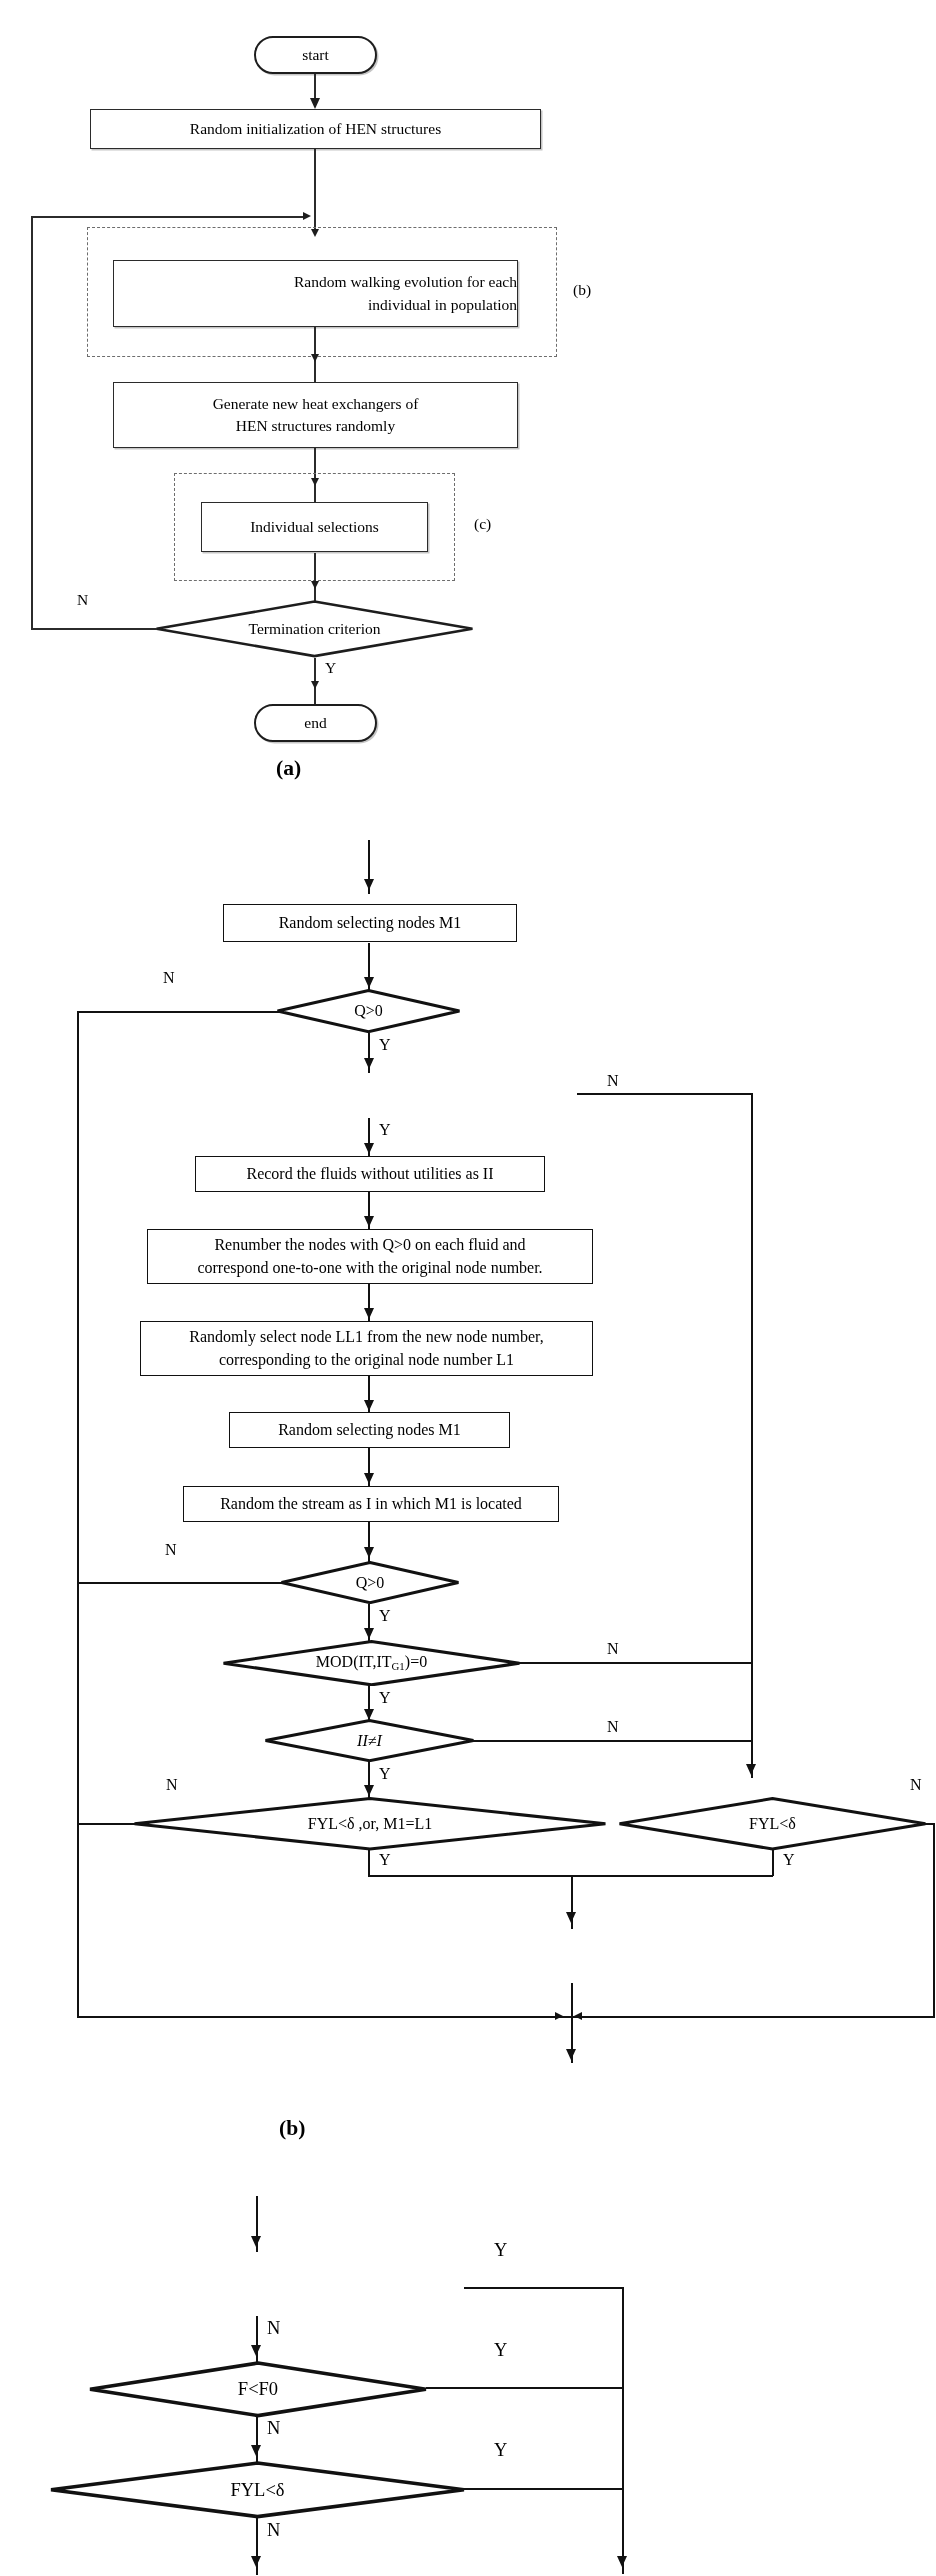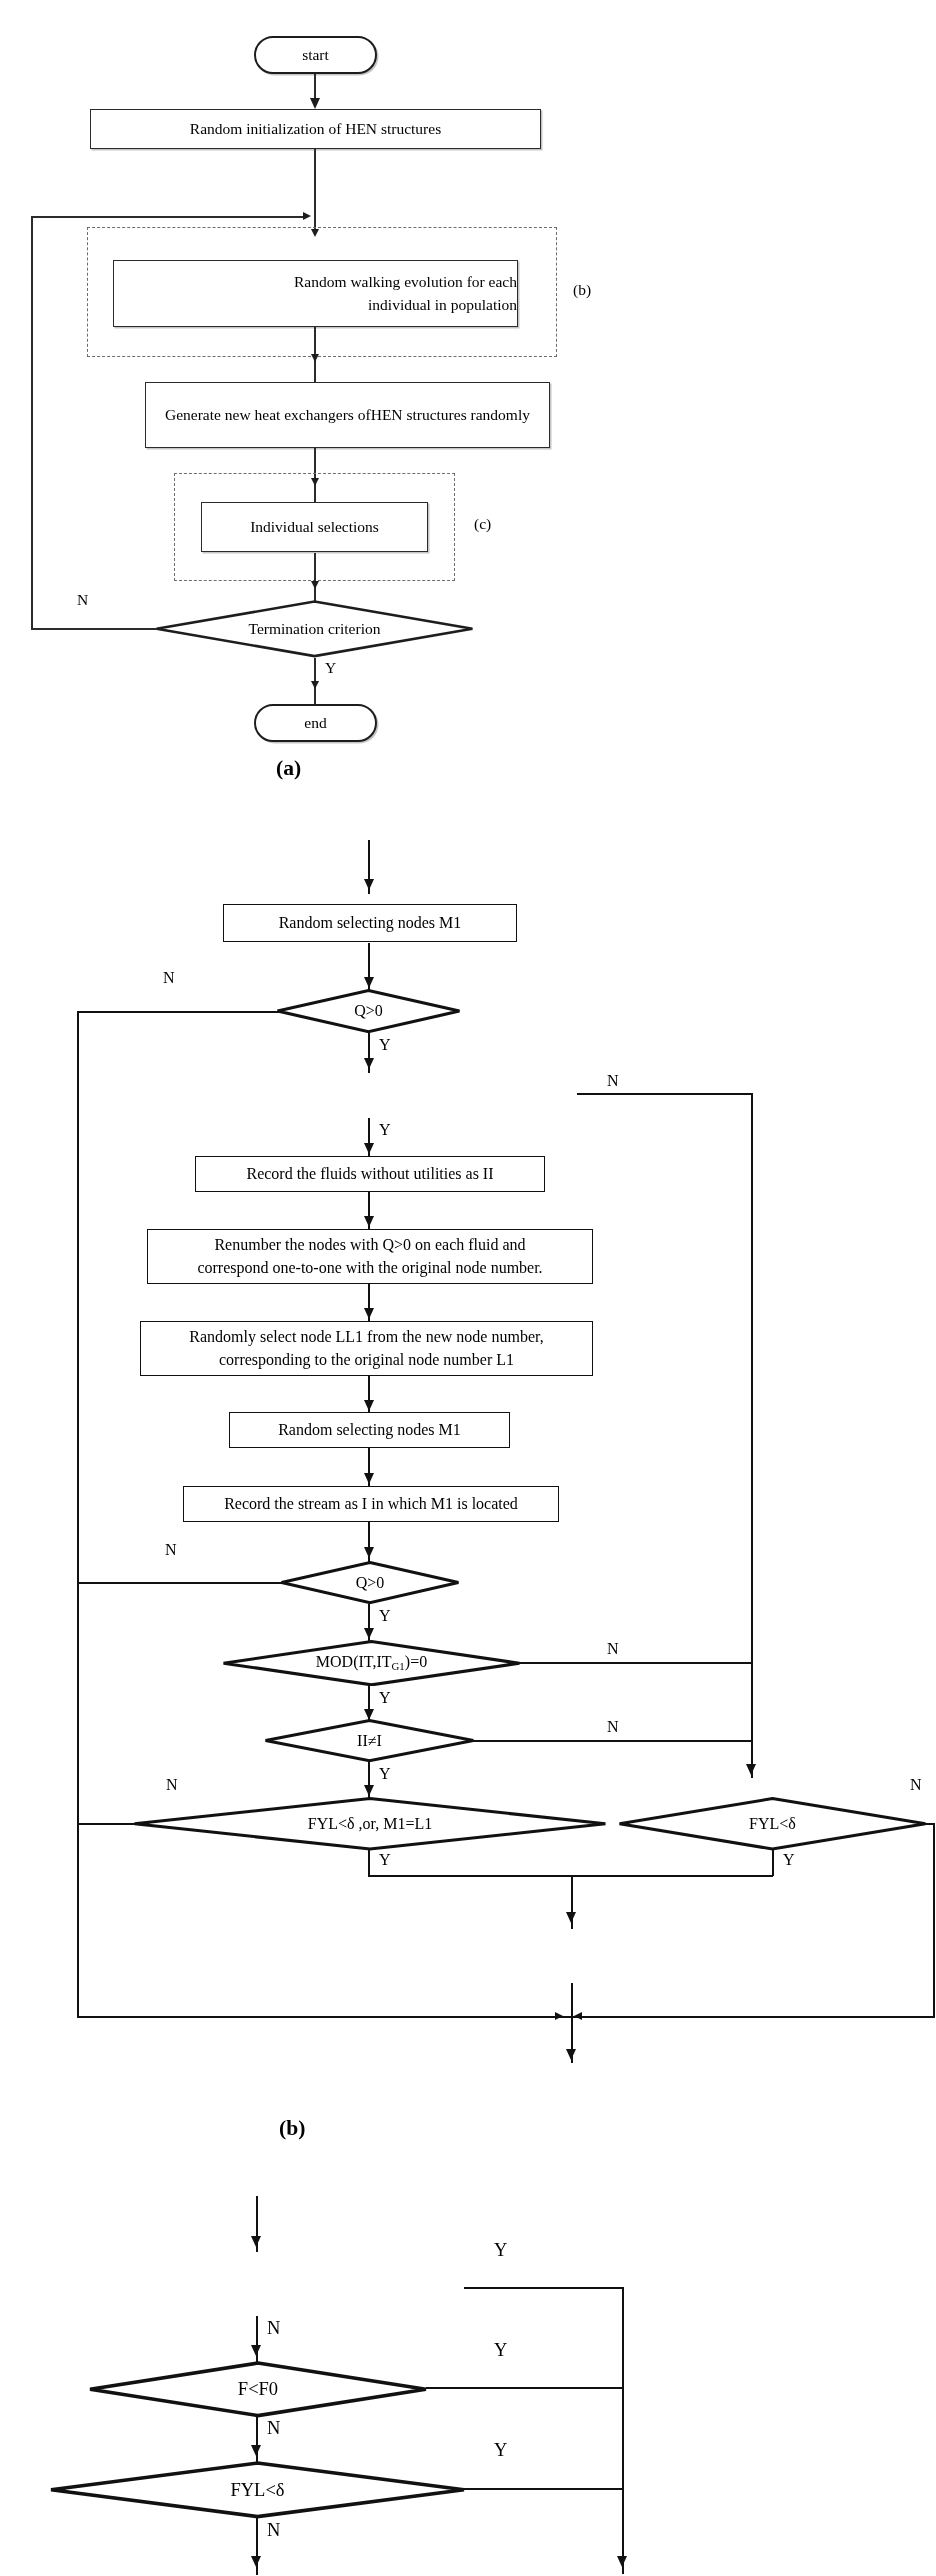--- a/index.html
+++ b/index.html
@@ -73,21 +73,21 @@
     <div class="arw-d sm" style="left:311px;top:229px;"></div>
 
     <div class="node rect" style="left:113px;top:260px;width:405px;height:67px;font-size:15.5px;flex-direction:column;line-height:1.45;align-items:flex-end;">
       <span>Random walking evolution for each</span>
       <span>individual in population</span>
     </div>
 
     <div class="vline" style="left:314px;top:327px;height:57px;"></div>
     <div class="arw-d sm" style="left:311px;top:354px;"></div>
 
-    <div class="node rect" style="left:113px;top:382px;width:405px;height:66px;font-size:15.5px;flex-direction:row;line-height:1.45;margin-left:32px;">
+    <div class="node rect" style="left:113px;top:382px;width:405px;height:66px;font-size:15.5px;flex-direction:column;line-height:1.45;">
       <span>Generate new heat exchangers of</span>
       <span>HEN structures randomly</span>
     </div>
 
     <div class="vline" style="left:314px;top:448px;height:62px;"></div>
 
     <div class="dashbox" style="left:174px;top:473px;width:281px;height:108px;"></div>
     <div class="lbl" style="left:474px;top:515px;font-size:15.5px;">
       <span>(c)</span>
     </div>
@@ -195,21 +195,21 @@
     <div class="vline" style="left:368px;top:1367px;height:40px;"></div>
     <div class="arw-d" style="left:364px;top:1392px;"></div>
 
     <div class="node rect" style="left:229px;top:1404px;width:281px;height:36px;font-size:16px;">
       <span>Random selecting nodes M1</span>
     </div>
     <div class="vline" style="left:368px;top:1440px;height:40px;"></div>
     <div class="arw-d" style="left:364px;top:1465px;"></div>
 
     <div class="node rect" style="left:183px;top:1478px;width:376px;height:36px;font-size:16px;">
-      <span>Record the stream as I in which M1 is located</span>
+      <span>Random the stream as I in which M1 is located</span>
     </div>
     <div class="vline" style="left:368px;top:1514px;height:42px;"></div>
     <div class="arw-d" style="left:364px;top:1539px;"></div>
 
     <div class="diamond" style="left:280px;top:1553px;width:180px;height:43px;">
       <svg class="dshape" viewBox="0 0 350 84" preserveAspectRatio="none">
         <polygon points="175,3 347,42 175,81 3,42" fill="#fff" stroke="#111" stroke-width="6"></polygon>
       </svg>
       <div class="dlabel" style="font-size:16px;">
         <span>Q&gt;0</span>
@@ -242,21 +242,21 @@
     <div class="lbl" style="left:379px;top:1681px;font-size:16px;">
       <span>Y</span>
     </div>
     <div class="vline" style="left:368px;top:1677px;height:38px;"></div>
     <div class="arw-d" style="left:364px;top:1701px;"></div>
 
     <div class="diamond" style="left:264px;top:1711px;width:211px;height:43px;">
       <svg class="dshape" viewBox="0 0 410 84" preserveAspectRatio="none">
         <polygon points="205,3 407,42 205,81 3,42" fill="#fff" stroke="#111" stroke-width="6"></polygon>
       </svg>
-      <div class="dlabel" style="font-size:16px;">
+      <div class="dlabel" style="font-size:16px;font-style:italic;">
         <span>II≠I</span>
       </div>
     </div>
     <div class="lbl" style="left:607px;top:1710px;font-size:16px;">
       <span>N</span>
     </div>
     <div class="hline" style="left:470px;top:1732px;width:282px;"></div>
 
     <div class="lbl" style="left:379px;top:1757px;font-size:16px;">
       <span>Y</span>

